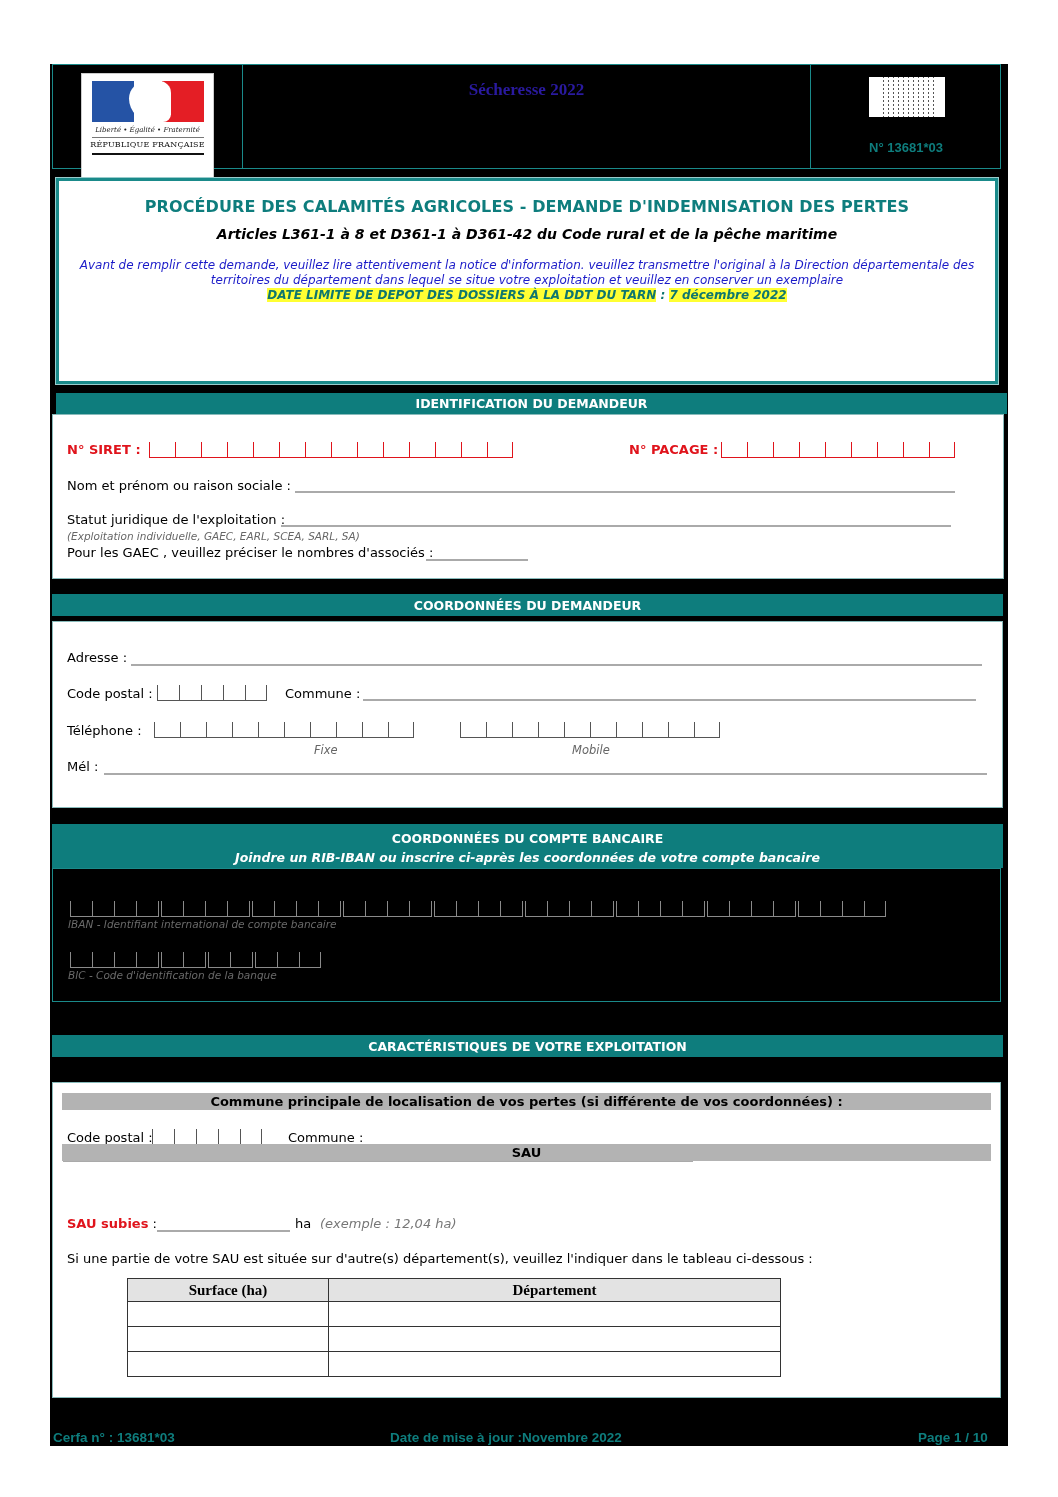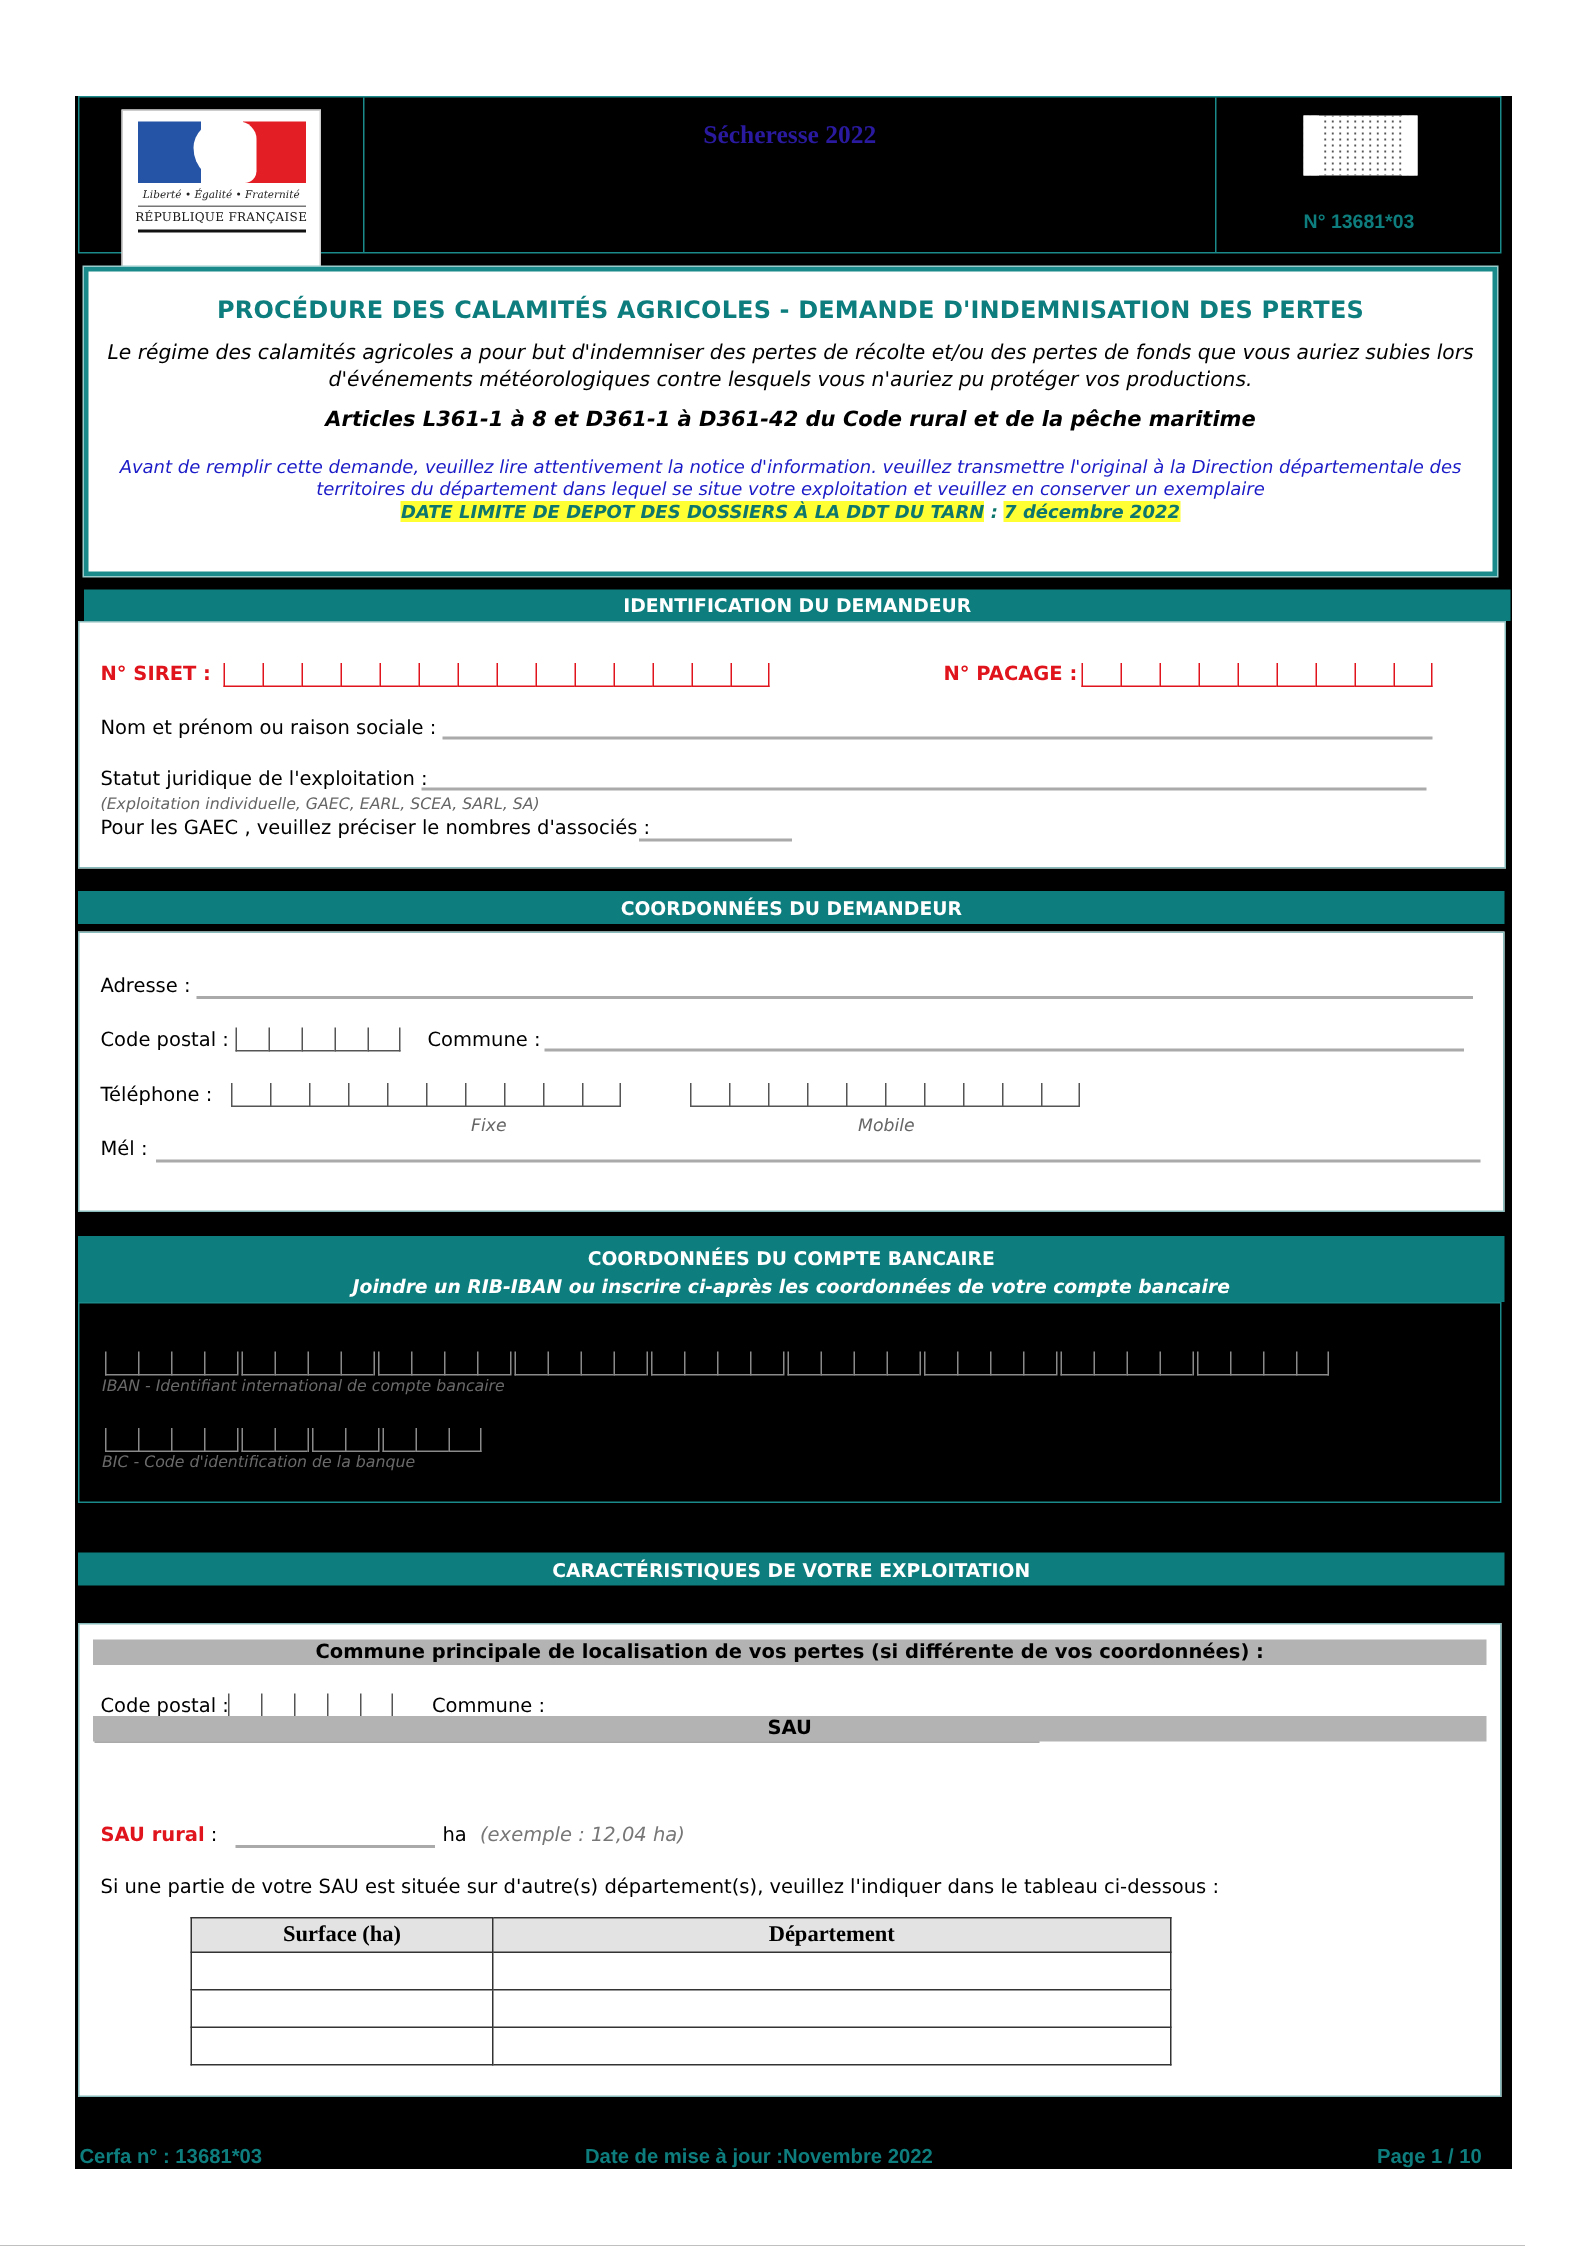--- a/index.html
+++ b/index.html
@@ -103,21 +103,20 @@
   <div class="hdr-cell hdr-cerfa">
     <div class="barcode">
         <div class="barcode-inner"></div>
       </div>
     <div class="cerfa-num">N° 13681*03</div>
   </div>
 </div>
 
 <div class="intro">
   <div class="intro-title">PROCÉDURE DES CALAMITÉS AGRICOLES - DEMANDE D'INDEMNISATION DES PERTES</div>
-  <div class="intro-p">Le régime des calamités agricoles a pour but d'indemniser des pertes de récolte et/ou des pertes de fonds que vous auriez subies lors d'événements météorologiques contre lesquels vous n'auriez pu protéger vos productions.</div>
   <div class="intro-articles">Articles L361-1 à 8 et D361-1 à D361-42 du Code rural et de la pêche maritime</div>
   <div class="intro-notice">Avant de remplir cette demande, veuillez lire attentivement la notice d'information. veuillez transmettre l'original à la Direction départementale des territoires du département dans lequel se situe votre exploitation et veuillez en conserver un exemplaire</div>
   <div class="deadline"><span class="hl">DATE LIMITE DE  DEPOT DES DOSSIERS À LA DDT DU TARN</span><span> : </span><span class="hl">7 décembre 2022</span></div>
 </div>
 
 <div class="bar" style="left:56px; top:393px; width:951px; height:21px; line-height:22px;">IDENTIFICATION DU DEMANDEUR</div>
 <div class="panel" style="left:52px; top:414px; width:952px; height:165px;"></div>
 
 <div class="lbl red" style="left:67px; top:442px;">N° SIRET :</div>
 <div class="boxes redb" id="siret" style="left:149px; top:442px;">
@@ -287,21 +286,21 @@
     <div class="bx"></div>
     <div class="bx"></div>
     <div class="bx"></div>
     <div class="bx"></div>
   </div>
 <div class="lbl" style="left:288px; top:1130px;">Commune :</div>
 <div class="uline" style="left:63px; top:1160px; width:630px;"></div>
 
 <div class="graybar" style="left:62px; top:1144px; width:929px; height:17px; line-height:18px;">SAU</div>
 
-<div class="lbl" style="left:67px; top:1216px;"><span class="red">SAU rural</span><span> :</span></div>
+<div class="lbl" style="left:67px; top:1216px;"><span class="red">SAU subies</span><span> :</span></div>
 <div class="uline" style="left:157px; top:1230px; width:133px;"></div>
 <div class="lbl" style="left:295px; top:1216px;">ha</div>
 <div class="lbl" style="left:320px; top:1216px; font-style:italic; color:#777;">(exemple : 12,04 ha)</div>
 
 <div class="lbl" style="left:67px; top:1251px;">Si une partie de votre SAU est située sur d'autre(s) département(s), veuillez l'indiquer dans le tableau ci-dessous :</div>
 
 <table class="sau">
   <thead>
     <tr>
       <th>Surface (ha)</th>

